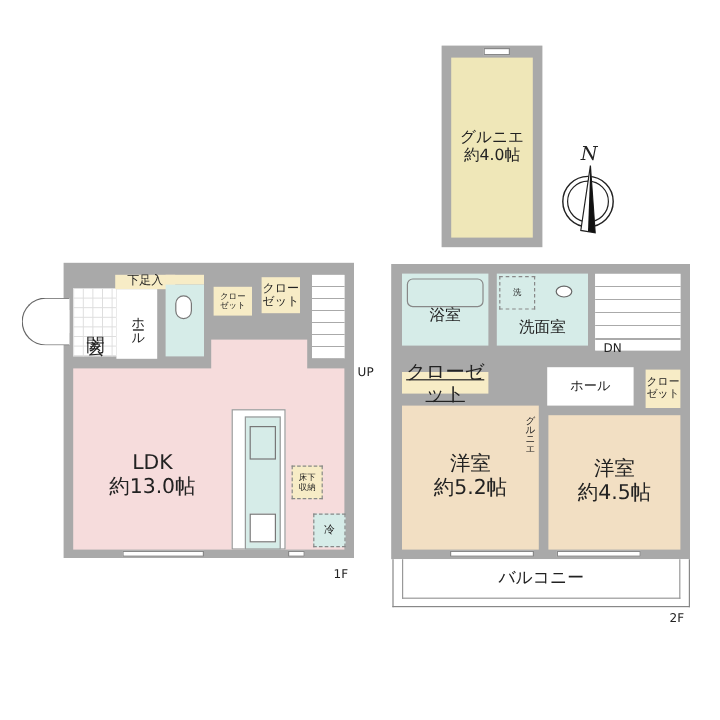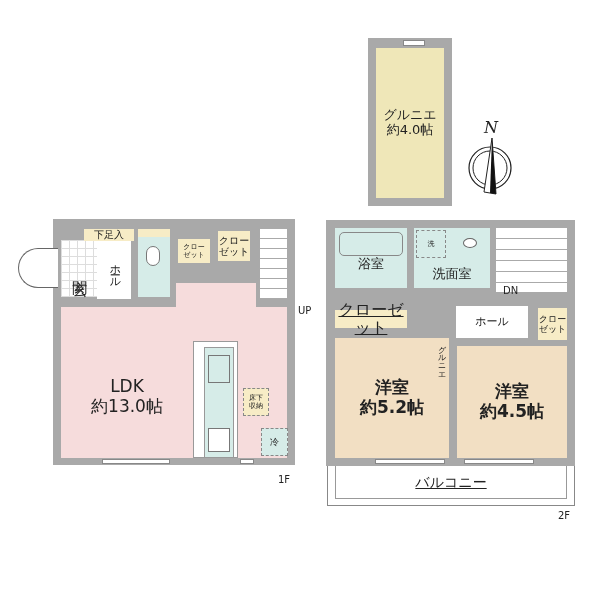--- a/index.html
+++ b/index.html
@@ -2,21 +2,21 @@
 <html><head>
 <meta charset="utf-8">
 <style>
   html,body{margin:0;padding:0;background:#fff;}
   body{width:600px;height:600px;position:relative;overflow:hidden;font-family:"DejaVu Sans",sans-serif;color:#222;}
   .abs{position:absolute;box-sizing:border-box;}
   .wall{background:#a9a9a9;}
   .room{display:flex;align-items:center;justify-content:center;text-align:center;flex-direction:column;line-height:1.15;}
   .pink{background:#f6dcdc;}
   .mint{background:#d6ece8;}
-  .tan{background:#f2dfc3;font-weight:bold;}
+  .tan{background:#f2dfc3;}
   .yellow{background:#efe7b8;}
   .cream{background:#f7ecc6;}
   .white{background:#fff;}
   .lbl{font-size:13px;}
   .big{font-size:17px;}
   .small{font-size:9px;}
   .tiny{font-size:7px;}
   .window{background:#fff;border:1px solid #888;}
   .dotted{border:1px dashed #888;}
 </style>
@@ -46,21 +46,21 @@
 <div class="abs pink" style="left:176px;top:283px;width:80px;height:30px;"></div>
 <div class="abs room" style="left:82px;top:374px;width:90px;height:46px;">
   <div class="big">LDK</div>
   <div class="big">約13.0帖</div>
 </div>
 
 <div class="abs room white" style="left:61px;top:240px;width:36px;height:57px;background-image:linear-gradient(#ddd 1px,transparent 1px),linear-gradient(90deg,#ddd 1px,transparent 1px);background-size:8px 8px;">
   <div class="lbl" style="writing-mode:vertical-rl;font-size:15px;">玄関</div>
 </div>
 
-<div class="abs room cream" style="left:84px;top:229px;width:50px;height:12px;">
+<div class="abs room cream" style="left:96px;top:229px;width:50px;height:12px;">
   <div class="small" style="font-size:10px;">下足入</div>
 </div>
 
 <div class="abs room white" style="left:97px;top:241px;width:34px;height:58px;">
   <div class="lbl" style="writing-mode:vertical-rl;font-size:11px;">ホール</div>
 </div>
 
 <div class="abs mint" style="left:138px;top:237px;width:32px;height:60px;"></div>
 <div class="abs cream" style="left:138px;top:229px;width:32px;height:8px;"></div>
 <div class="abs" style="left:146px;top:246px;width:14px;height:20px;border:1px solid #777;border-radius:7px;background:#fff;"></div>
@@ -132,18 +132,18 @@
   <div class="big">約5.2帖</div>
 </div>
 <div class="abs" style="left:435px;top:340px;font-size:8px;writing-mode:vertical-rl;">グルニエ</div>
 <div class="abs room tan" style="left:457px;top:346px;width:110px;height:112px;">
   <div class="big">洋室</div>
   <div class="big">約4.5帖</div>
 </div>
 
 <div class="abs" style="left:327px;top:466px;width:248px;height:40px;border:1px solid #888;border-top:none;background:#fff;"></div>
 <div class="abs room" style="left:335px;top:466px;width:232px;height:33px;border:1px solid #999;border-top:none;">
-  <div class="lbl" style="font-size:14px;text-decoration:underline;">バルコニー</div>
+  <div class="lbl" style="font-size:14px;">バルコニー</div>
 </div>
 
 <div class="abs window" style="left:375px;top:459px;width:70px;height:5px;"></div>
 <div class="abs window" style="left:464px;top:459px;width:70px;height:5px;"></div>
 <div class="abs" style="left:558px;top:510px;font-size:10px;">2F</div>
 
 </body></html>

